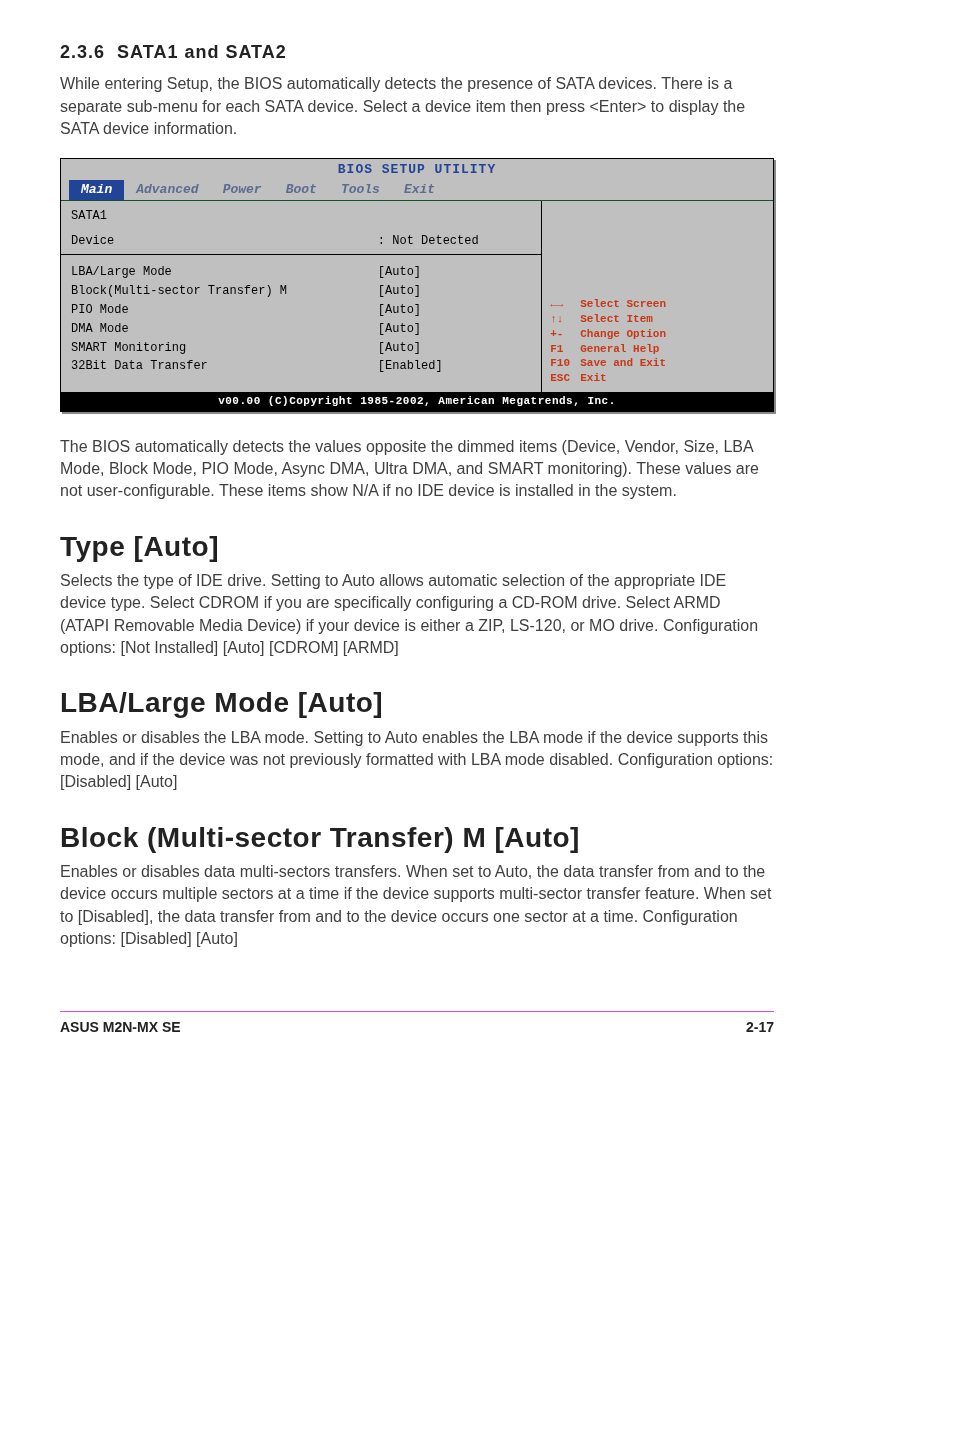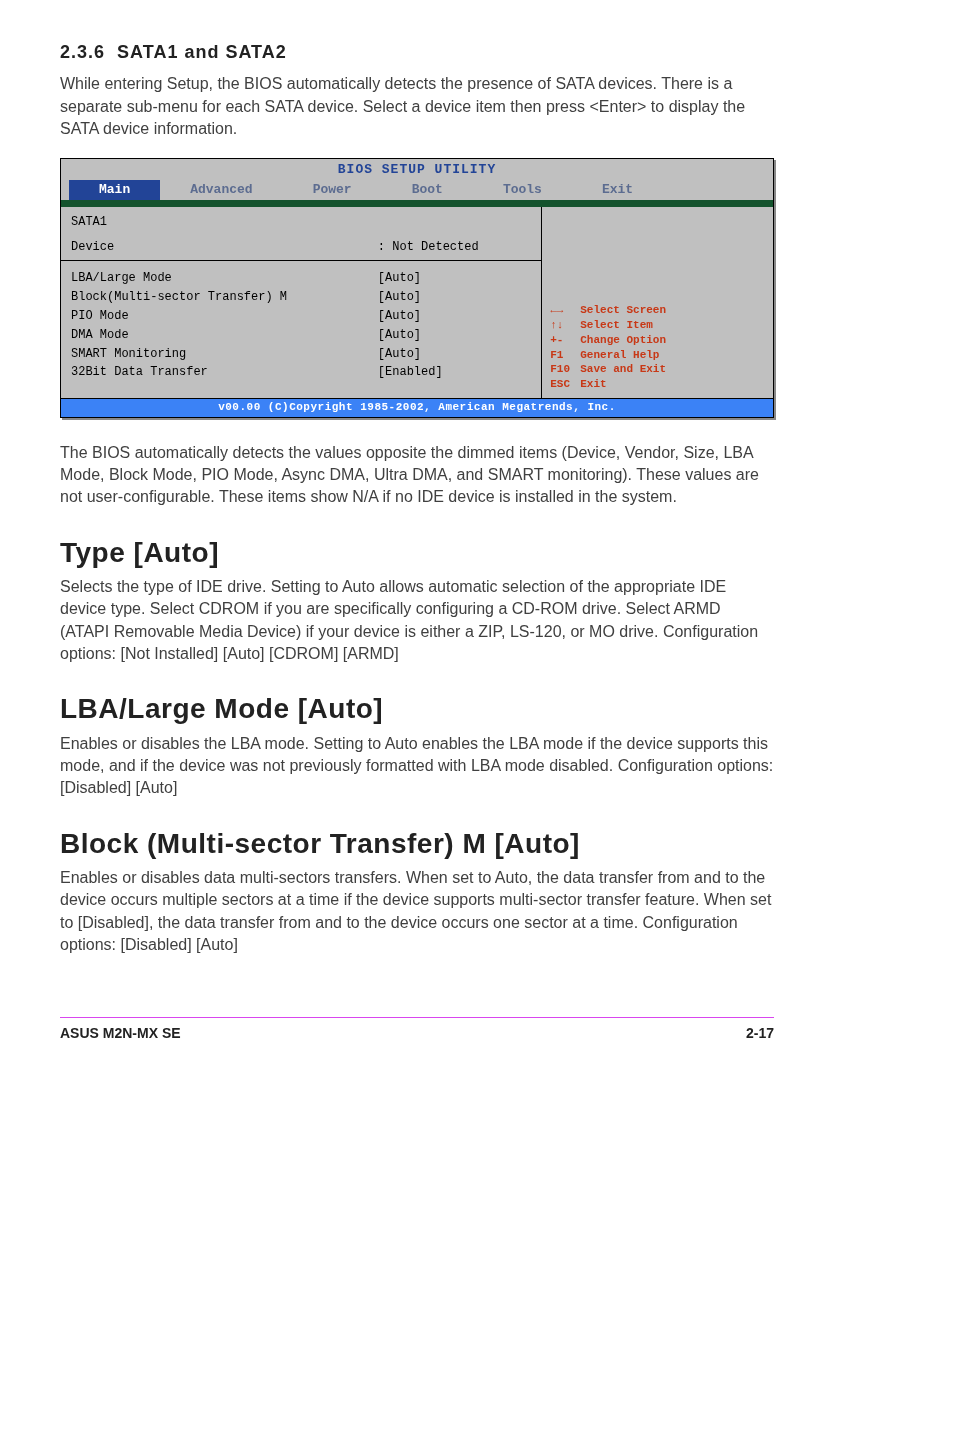--- a/index.html
+++ b/index.html
@@ -52,29 +52,30 @@
     letter-spacing: 1px;
   }
   .bios-tabs {
     display: flex;
     padding: 0 8px;
     color: #5c6c90;
     font-weight: bold;
     font-size: 13px;
   }
   .bios-tab {
-    padding: 1px 30px;
+    padding: 1px 12px;
+    font-style: italic;
   }
   .bios-tab.active {
     background: #224497;
     color: #fff;
   }
   .bios-body {
     display: flex;
-    border-top: 7px solid #14532d;
+    border-top: 1px solid #14532d;
   }
   .bios-left {
     flex: 3;
     border-right: 1px solid #000;
     padding: 6px 10px 16px 10px;
   }
   .bios-right {
     flex: 1.4;
     padding: 6px 8px 10px 8px;
     position: relative;
@@ -97,21 +98,21 @@
     color: #c83816;
     font-weight: bold;
     font-size: 11px;
     line-height: 1.35;
   }
   .bios-help .keycol {
     display:inline-block;
     width: 30px;
   }
   .bios-footer {
-    background: #3b82f6;
+    background: #000000;
     color: #fff;
     text-align: center;
     font-size: 11px;
     padding: 1px 0;
     border-top: 1px solid #000;
     font-weight: bold;
     letter-spacing: 0.5px;
   }
   .page-footer {
     border-top: 1px solid #d946ef;

